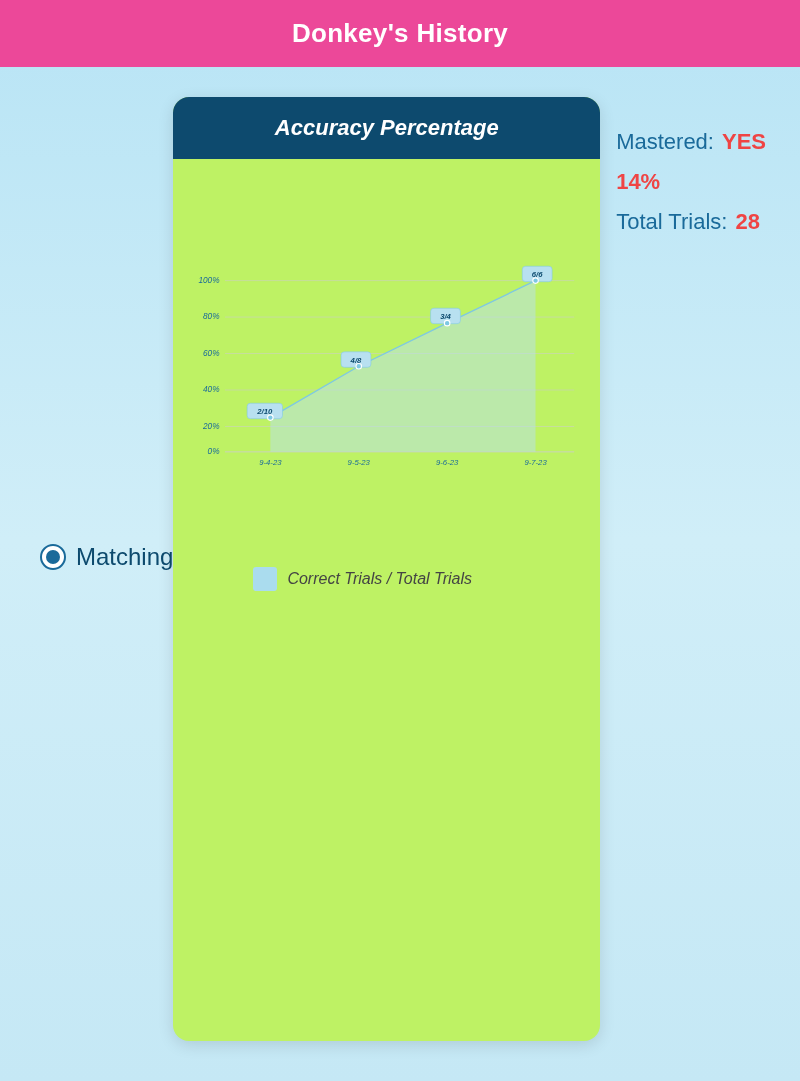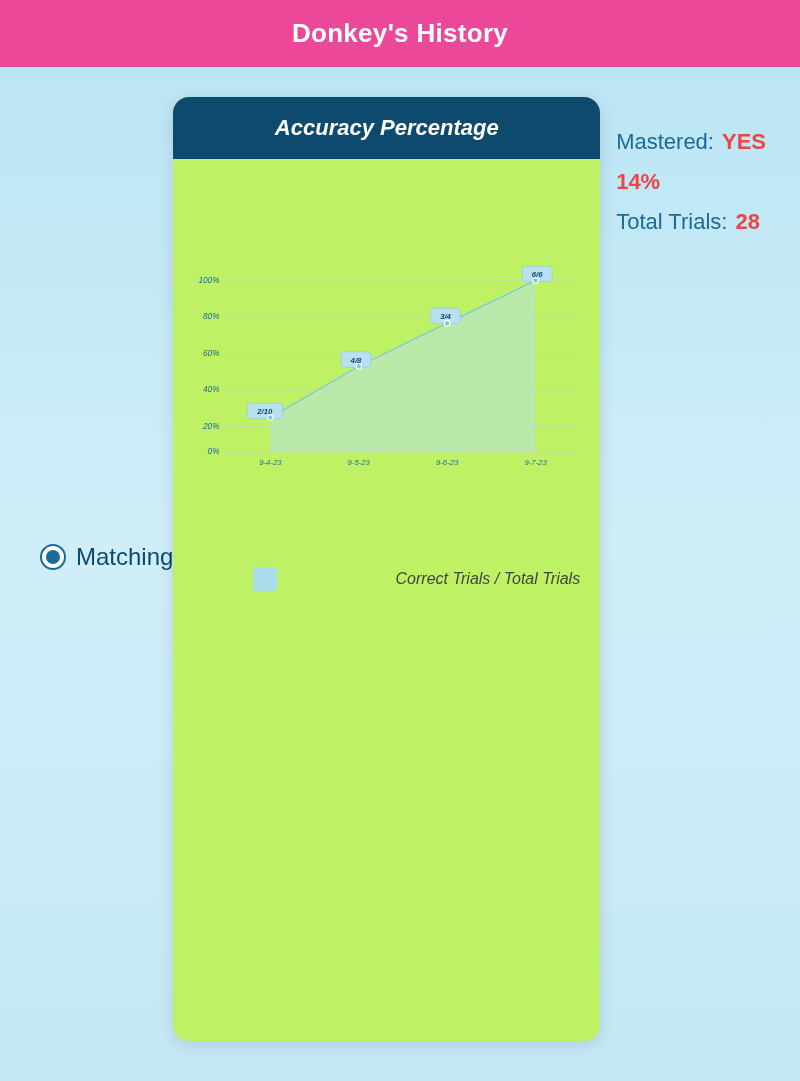--- a/index.html
+++ b/index.html
@@ -106,22 +106,22 @@
 
     svg.chart-svg {
       width: 100%;
       height: 100%;
       overflow: visible;
     }
 
     .legend {
       display: flex;
       align-items: center;
+      gap: 10px;
       padding: 8px 0 4px 60px;
-      justify-content: space-between;
     }
 
     .legend-box {
       width: 24px;
       height: 24px;
       background-color: #aadcee;
       border-radius: 3px;
     }
 
     .legend-label {

